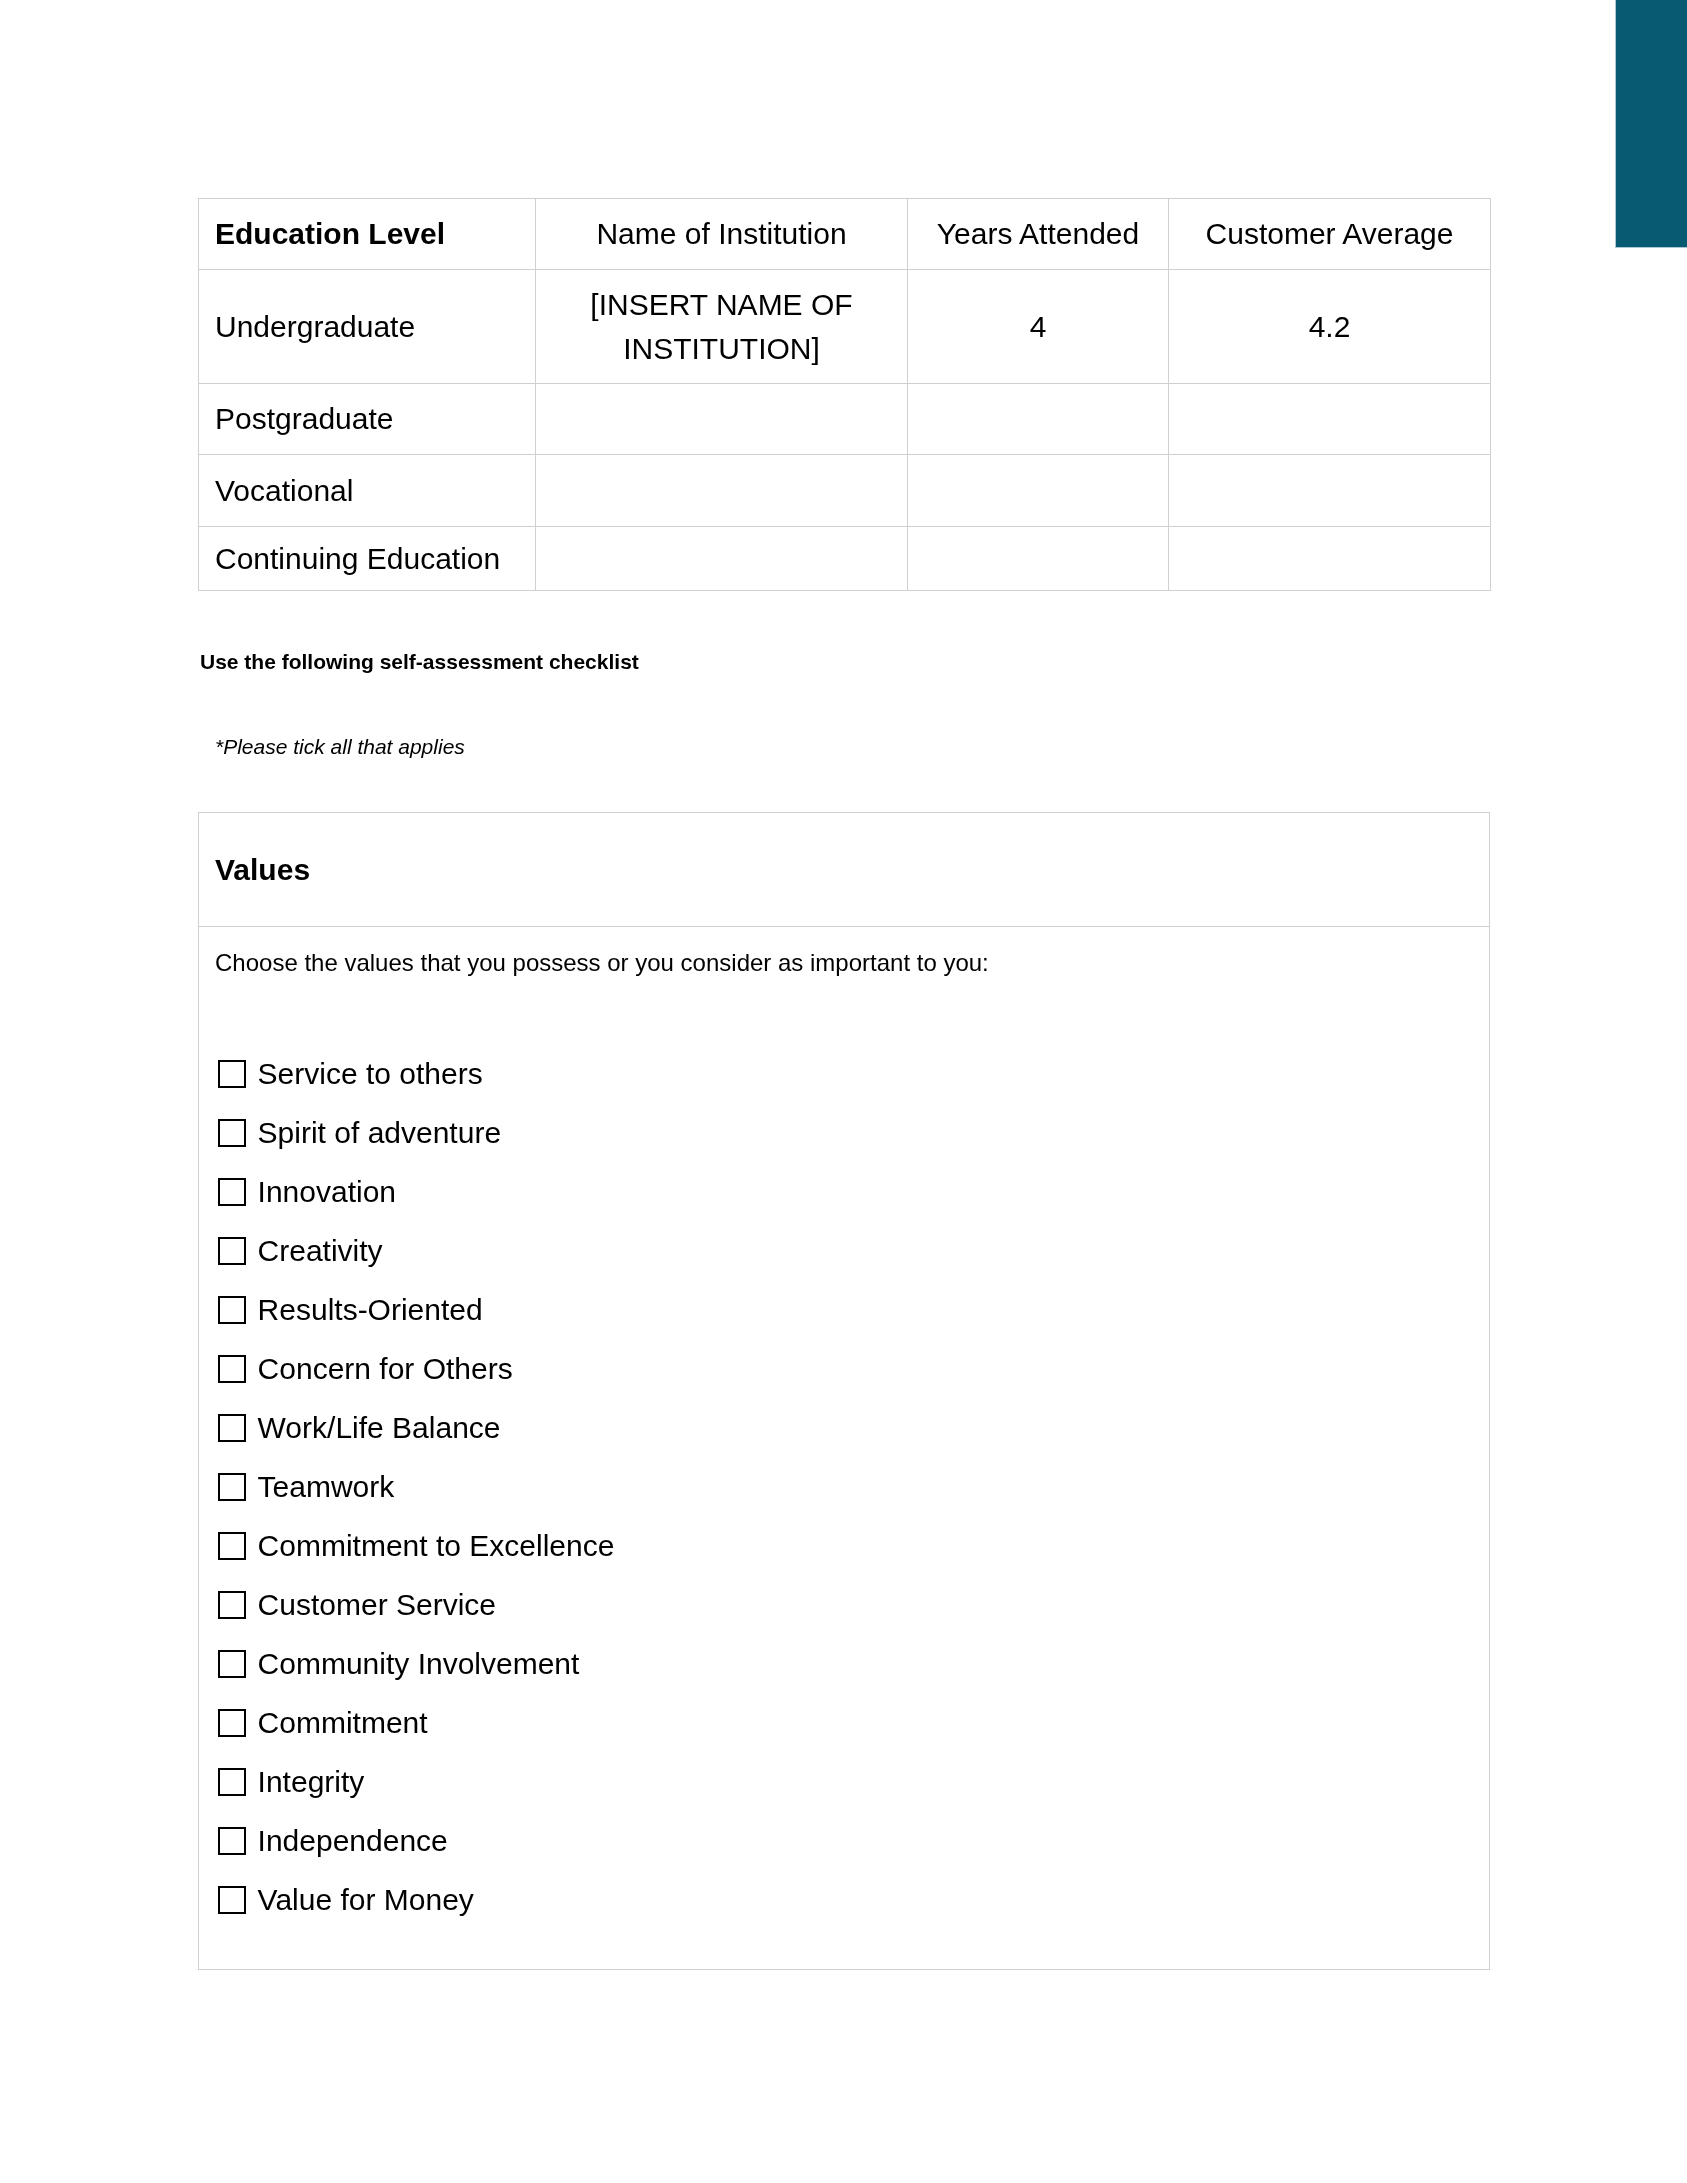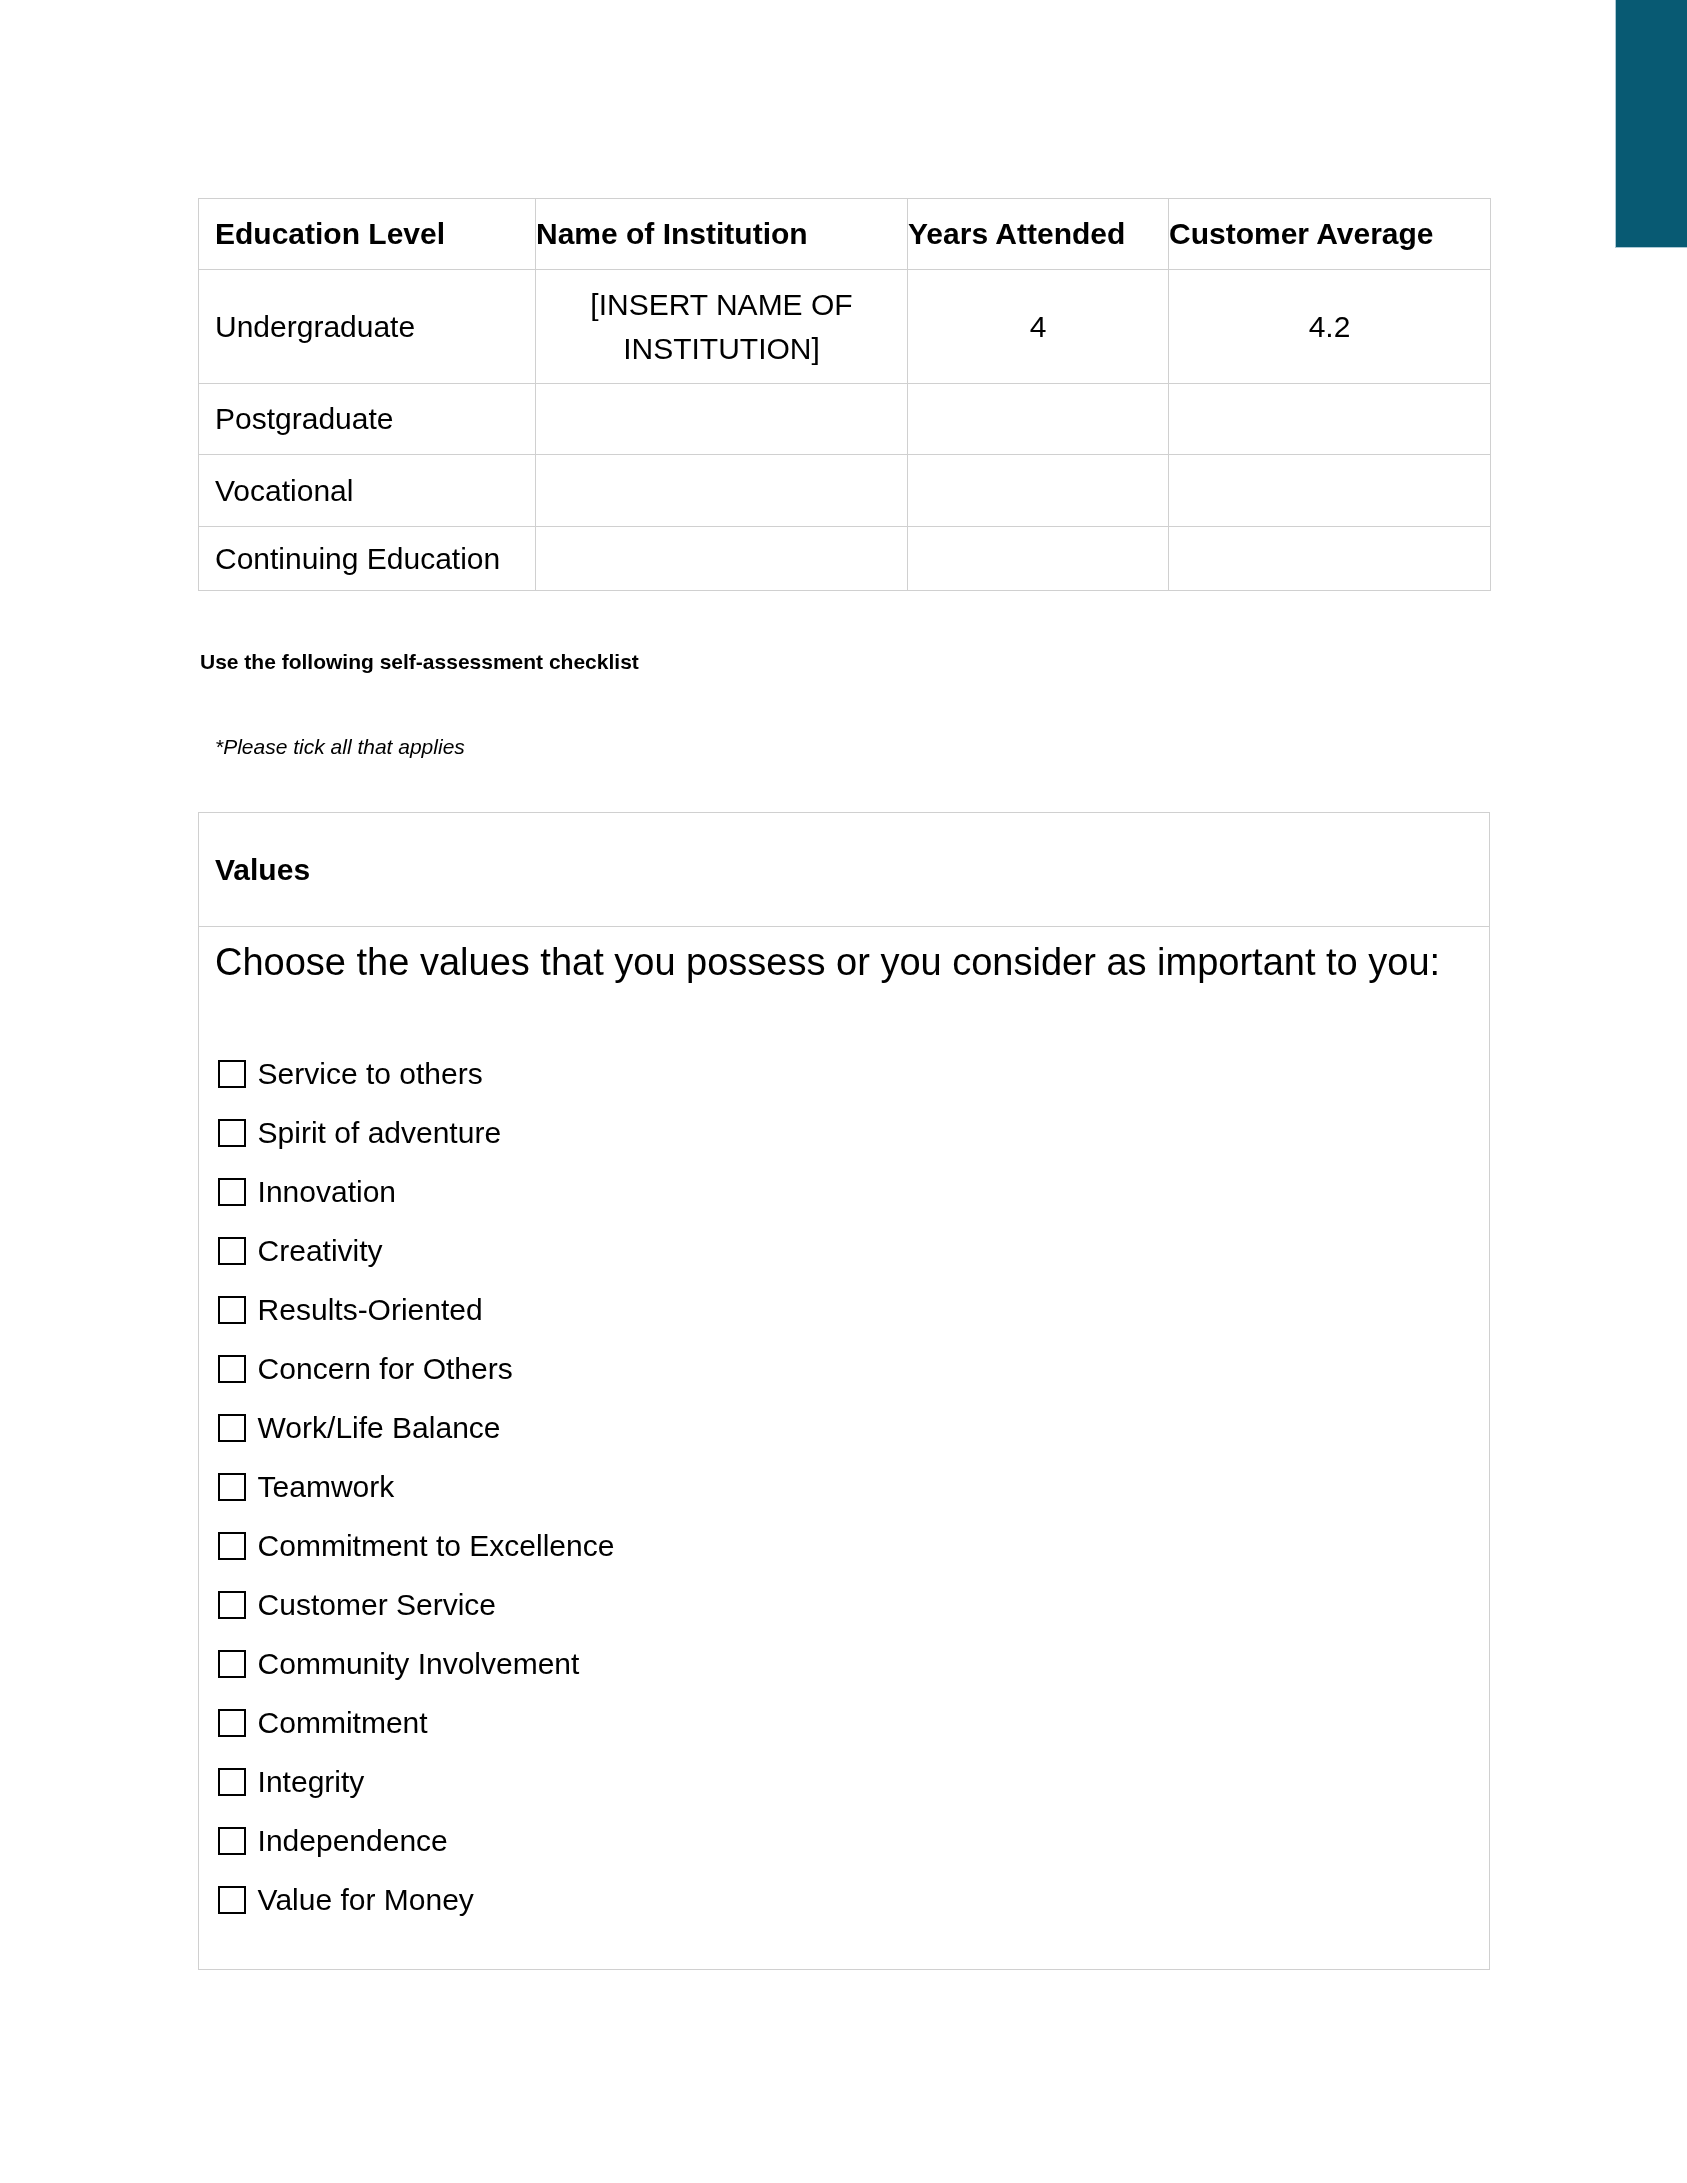--- a/index.html
+++ b/index.html
@@ -28,21 +28,21 @@
     font-size:30px;
     vertical-align:middle;
     padding:0;
     overflow:hidden;
   }
   
   .edu-table{
     position:absolute;left:198px;top:198px;
     width:1292px;
   }
-  .edu-table th{font-weight:700;text-align:left;}
+  .edu-table th{font-weight:400;text-align:center;}
   .edu-table th.first, .edu-table td.first{
     text-align:left;padding-left:16px;font-weight:400;border-radius:28px;
   }
   .edu-table th.first{font-weight:700;}
   .edu-table td{text-align:center;line-height:44px;}
   .edu-table tr.hdr{height:71px;}
   .edu-table tr.r1{height:114px;}
   .edu-table tr.r2{height:71px;}
   .edu-table tr.r3{height:72px;}
   .edu-table tr.r4{height:64px;}
@@ -63,21 +63,21 @@
   .values-table th{
     font-weight:700;text-align:left;padding-left:16px;
   }
   .values-table td.vbody{
     height:1025px;
     vertical-align:top;
     padding:16.5px 16px 0 16px;
   }
   .prompt{
     margin:0 0 64px 0;
-    font-size:38px;line-height:37px;
+    font-size:24px;line-height:37px;
   }
   ul.checklist{
     list-style:none;margin:0;padding:0;
   }
   ul.checklist li{
     height:59px;
     display:flex;align-items:center;
     font-size:30px;
   }
   .cb{

